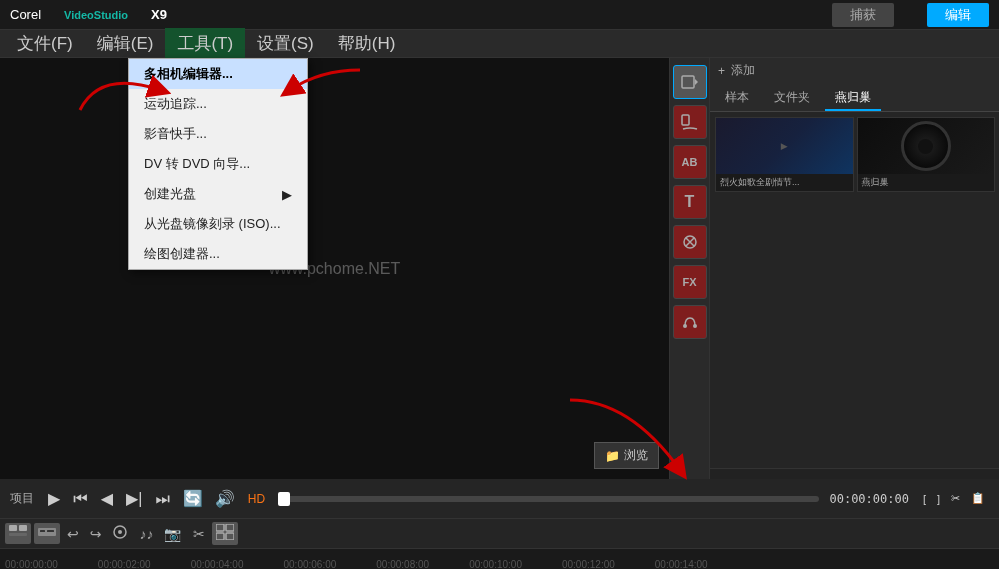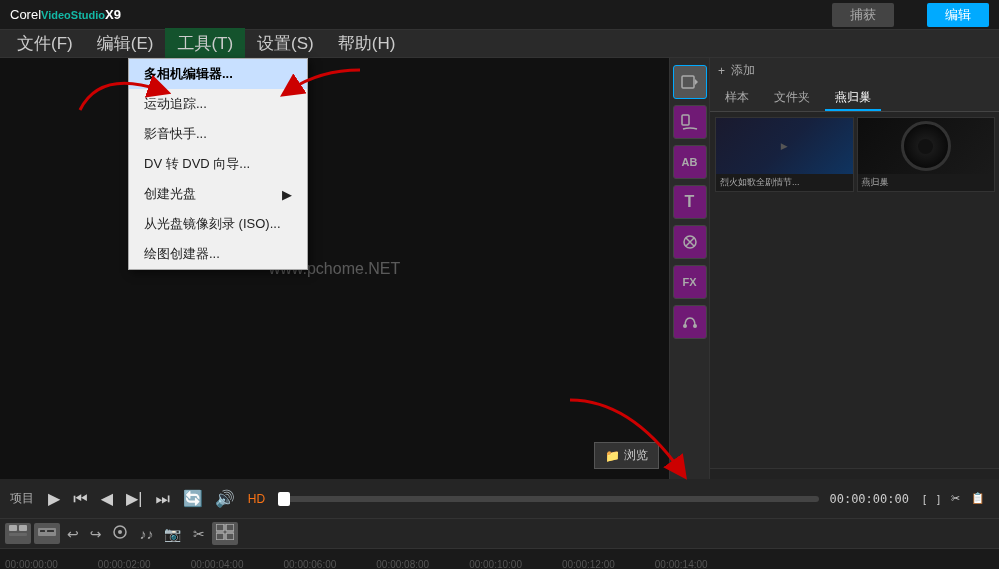--- a/index.html
+++ b/index.html
@@ -22,21 +22,21 @@
       align-items: center;
       padding: 0 10px;
       border-bottom: 1px solid #333;
     }
     #app-logo {
       color: #fff;
       font-size: 14px;
       font-weight: bold;
       display: flex;
       align-items: center;
-      gap: 0;
+      gap: 23px;
     }
     #app-logo span.corel { color: #fff; font-weight: normal; font-size: 13px; }
     #app-logo span.vs { color: #14b8a6; font-weight: bold; font-size: 11px; }
     #app-logo span.x9 { color: #fff; font-size: 13px; }
     #title-buttons {
       margin-left: auto;
       display: flex;
       gap: 5px;
       align-items: center;
     }
@@ -143,21 +143,21 @@
       gap: 2px;
       flex-shrink: 0;
     }
     #right-content {
       display: flex;
       height: 100%;
     }
     .rt-btn {
       width: 34px;
       height: 34px;
-      background: #701a75;
+      background: #7f1d1d;
       border: 1px solid #444;
       border-radius: 3px;
       display: flex;
       align-items: center;
       justify-content: center;
       cursor: pointer;
       color: #ccc;
       font-size: 16px;
       margin: 2px 0;
     }

